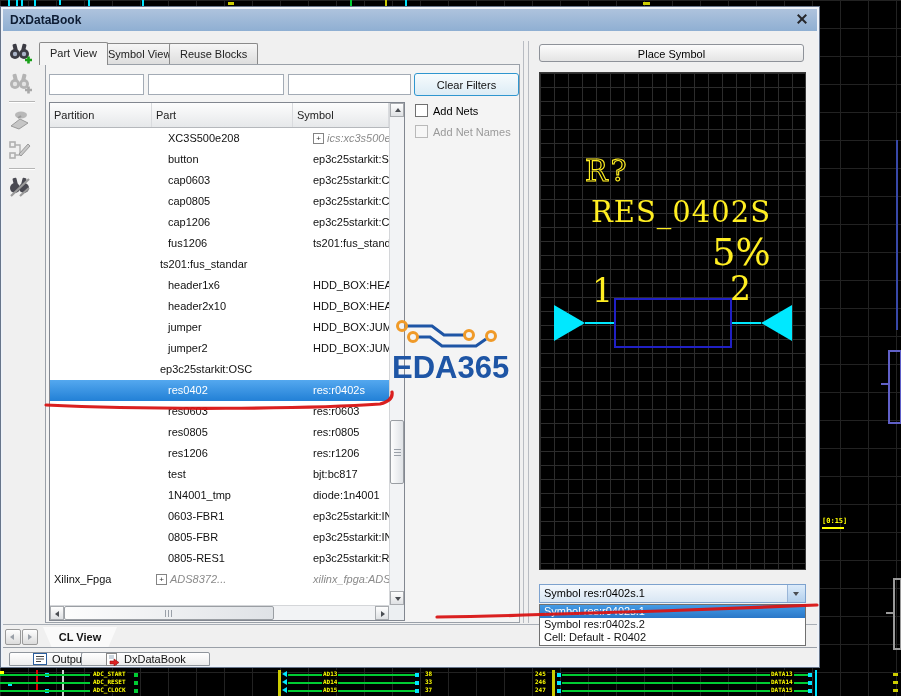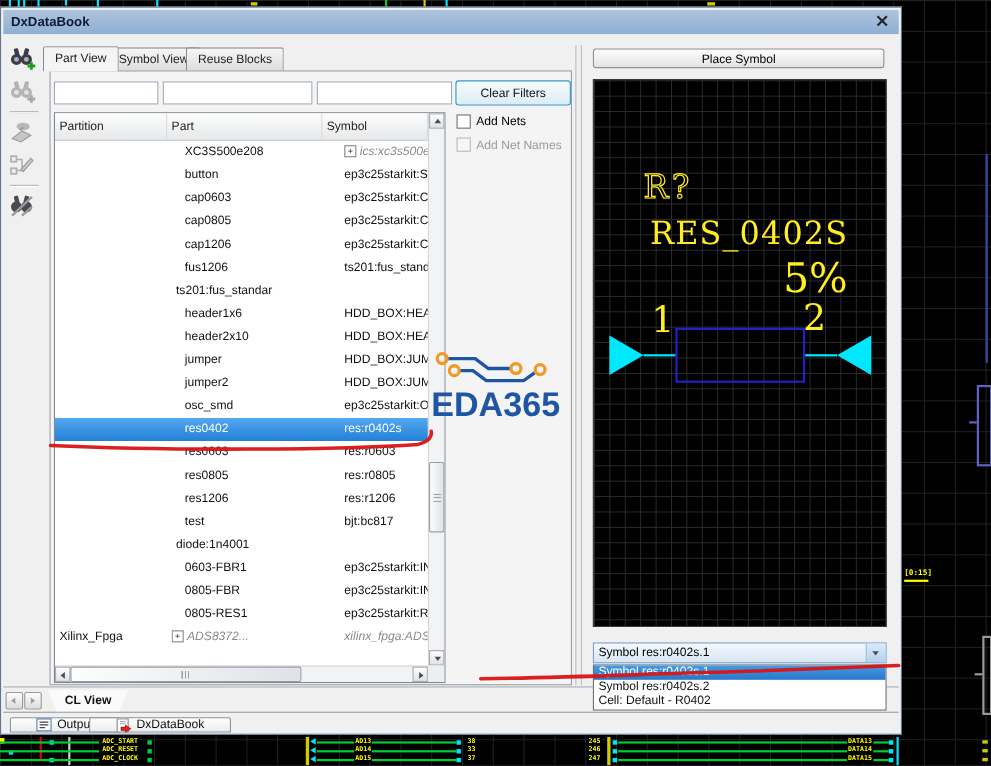--- a/index.html
+++ b/index.html
@@ -362,21 +362,20 @@
             <span class="c c2">jumper</span>
             <span class="c c3">HDD_BOX:JUMPER</span>
           </div>
           <div class="trow">
             <span class="c c1"></span>
             <span class="c c2">jumper2</span>
             <span class="c c3">HDD_BOX:JUMPER</span>
           </div>
           <div class="trow">
             <span class="c c1"></span>
-            <span class="c c2">osc_smd</span>
             <span class="c c3">ep3c25starkit:OSC</span>
           </div>
           <div class="trow sel">
             <span class="c c1"></span>
             <span class="c c2">res0402</span>
             <span class="c c3">res:r0402s</span>
           </div>
           <div class="trow">
             <span class="c c1"></span>
             <span class="c c2">res0603</span>
@@ -392,20 +391,21 @@
             <span class="c c2">res1206</span>
             <span class="c c3">res:r1206</span>
           </div>
           <div class="trow">
             <span class="c c1"></span>
             <span class="c c2">test</span>
             <span class="c c3">bjt:bc817</span>
           </div>
           <div class="trow">
             <span class="c c1"></span>
+            <span class="c c2">1N4001_tmp</span>
             <span class="c c3">diode:1n4001</span>
           </div>
           <div class="trow">
             <span class="c c1"></span>
             <span class="c c2">0603-FBR1</span>
             <span class="c c3">ep3c25starkit:INDU</span>
           </div>
           <div class="trow">
             <span class="c c1"></span>
             <span class="c c2">0805-FBR</span>

